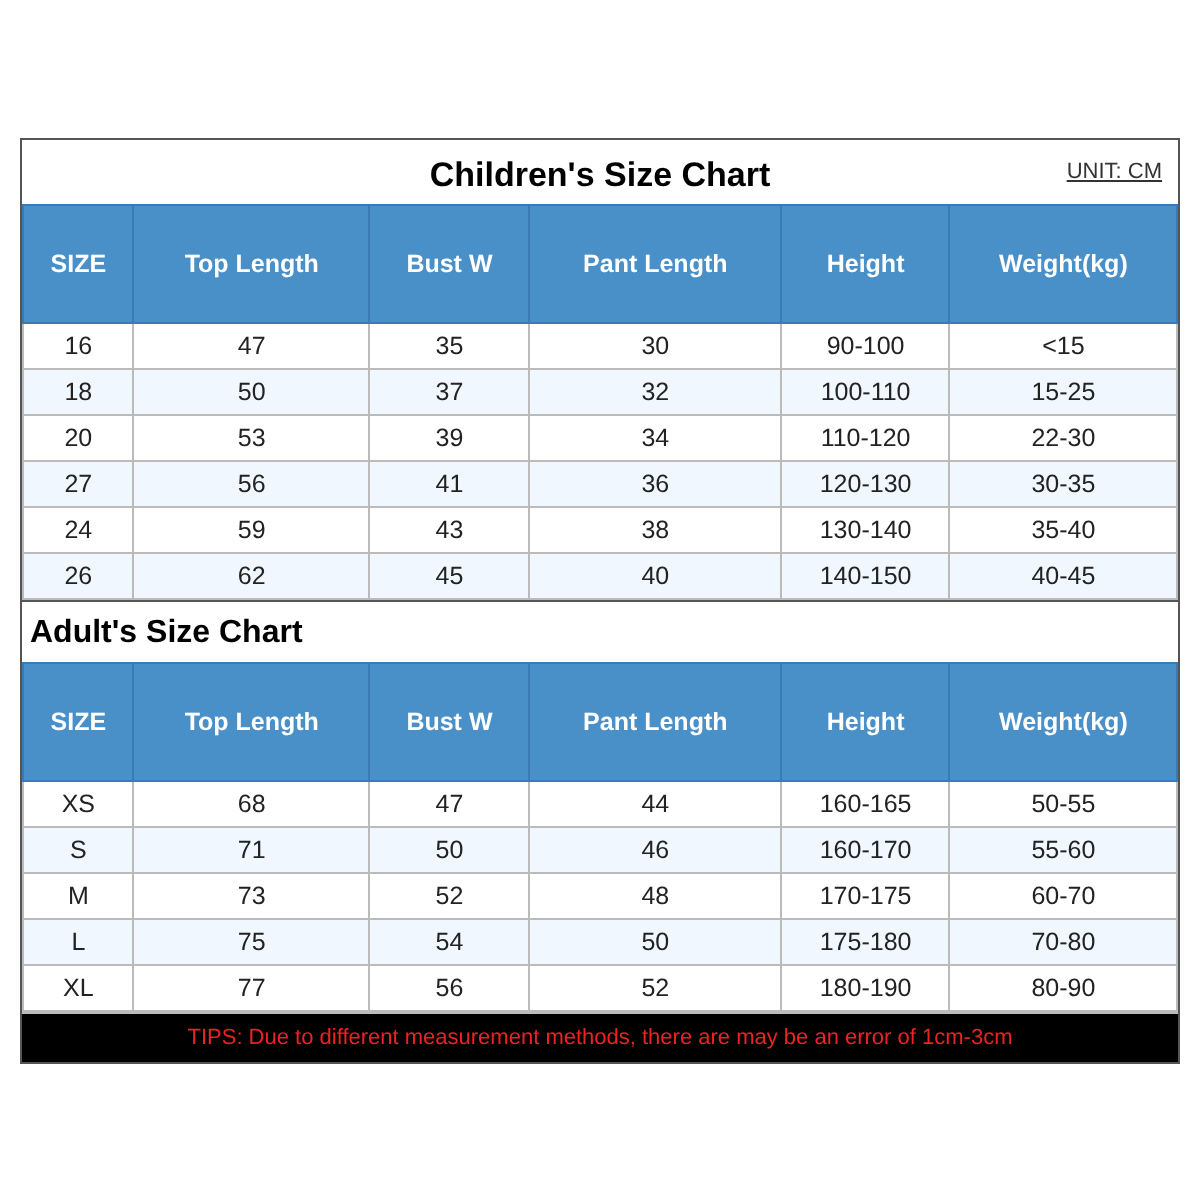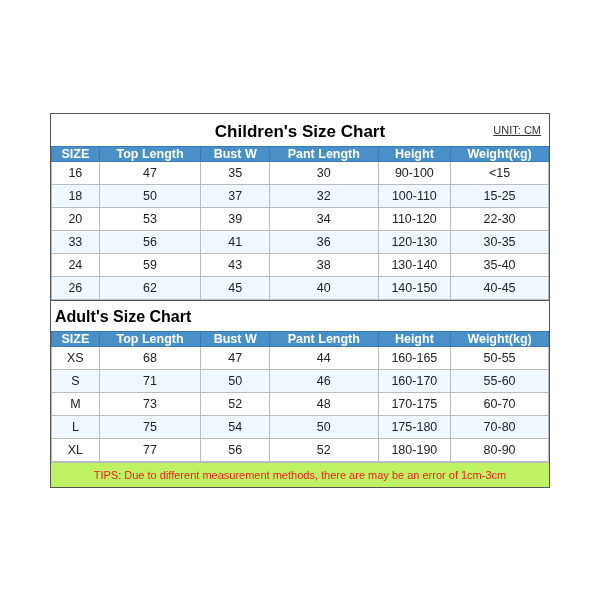--- a/index.html
+++ b/index.html
@@ -7,23 +7,23 @@
       width: 600px;
       height: 600px;
       background: #fff;
       font-family: Arial, sans-serif;
       font-size: 13px;
       display: flex;
       align-items: center;
       justify-content: center;
     }
     .container {
-      width: 500px;
+      width: 580px;
       border: 1.5px solid #555;
-      background: #bef264;
+      background: #000000;
     }
     .chart-title {
       text-align: center;
       font-weight: bold;
       font-size: 17px;
       padding: 8px 4px 4px 4px;
       background: #fff;
       position: relative;
     }
     .unit-label {
@@ -38,21 +38,21 @@
     }
     table {
       width: 100%;
       border-collapse: collapse;
     }
     th {
       background: #4a90c8;
       color: #fff;
       font-weight: bold;
       text-align: center;
-      padding: 0 3px;
+      padding: 22px 3px;
       border: 1px solid #3a7ab8;
       font-size: 12.5px;
     }
     td {
       text-align: center;
       padding: 4px 3px;
       border: 1px solid #bbb;
       font-size: 12.5px;
       color: #222;
     }
@@ -121,21 +121,21 @@
         </tr>
         <tr>
           <td>20</td>
           <td>53</td>
           <td>39</td>
           <td>34</td>
           <td>110-120</td>
           <td>22-30</td>
         </tr>
         <tr>
-          <td>33</td>
+          <td>27</td>
           <td>56</td>
           <td>41</td>
           <td>36</td>
           <td>120-130</td>
           <td>30-35</td>
         </tr>
         <tr>
           <td>24</td>
           <td>59</td>
           <td>43</td>

